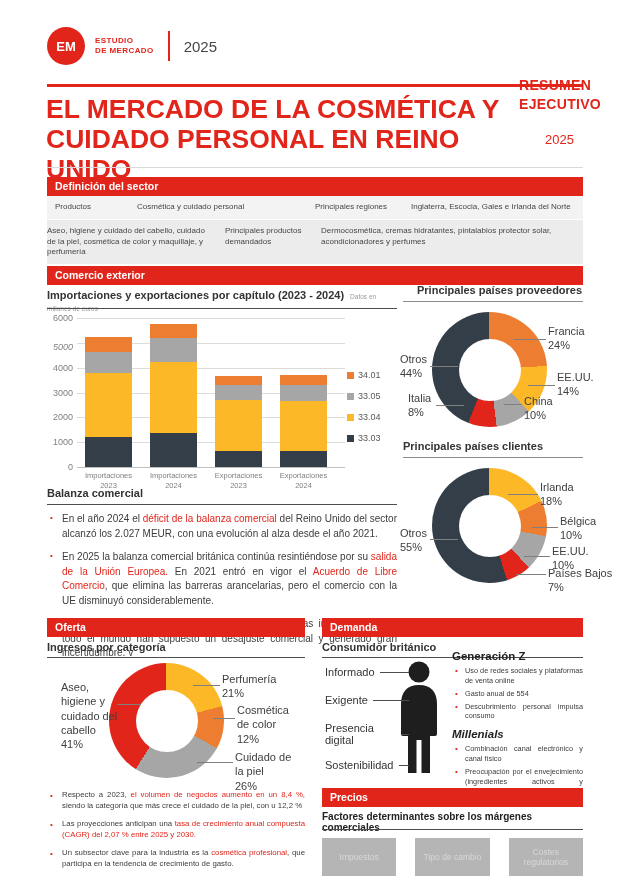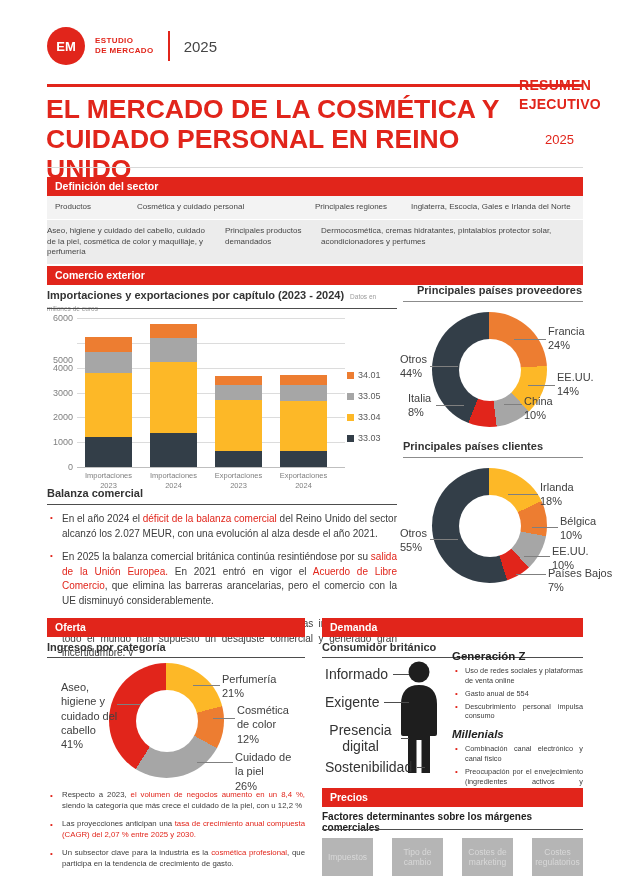--- a/index.html
+++ b/index.html
@@ -62,21 +62,21 @@
   .xlab{position:absolute;width:70px;text-align:center;font-size:7.5px;color:var(--ltxt);
         line-height:1.3;white-space:pre-line;}
   .legend-item{position:absolute;display:flex;align-items:center;font-size:9px;color:#595959;}
   .legend-sw{width:7px;height:7px;margin-right:4px;}
   .donut{position:absolute;border-radius:50%;}
   .donut-hole{position:absolute;border-radius:50%;background:#fff;}
   .dlabel{position:absolute;font-size:11px;color:#404040;line-height:1.3;white-space:pre-line;}
   .dline{position:absolute;height:1px;background:#7F7F7F;}
 
   
-  .trait-row{position:absolute;display:flex;align-items:center;font-size:14px;color:#333;text-align:center;}
+  .trait-row{position:absolute;display:flex;align-items:center;font-size:11px;color:#333;}
   .trait-line{flex:1;height:1px;background:#4D4D4D;margin-left:5px;min-width:8px;}
   .genz{left:452px;top:650px;width:131px;}
   .genz-title{font-weight:bold;font-size:11.5px;color:#222;margin-bottom:4px;}
   .genz-title.it{font-style:italic;margin-top:7px;}
   .genz .bullet{font-size:7.3px;line-height:1.35;margin-bottom:3px;padding-left:13px;}
 
   
   .precios-sub{left:322px;top:811px;width:261px;font-weight:bold;font-size:10px;color:#222;}
   .pbox-row{left:322px;top:838px;width:261px;display:flex;gap:19px;}
   .pbox{flex:1;height:38px;background:#B5B5B5;color:#D8D8D8;font-size:8.5px;line-height:1.2;
@@ -137,21 +137,21 @@
     <div class="ytick" style="left: 0px; top: 149px;">0</div>
     <div class="gridline" style="left: 30px; top: 129.167px; width: 268px;"></div>
     <div class="ytick" style="left: 0px; top: 124.167px;">1000</div>
     <div class="gridline" style="left: 30px; top: 104.333px; width: 268px;"></div>
     <div class="ytick" style="left: 0px; top: 99.3333px;">2000</div>
     <div class="gridline" style="left: 30px; top: 79.5px; width: 268px;"></div>
     <div class="ytick" style="left: 0px; top: 74.5px;">3000</div>
     <div class="gridline" style="left: 30px; top: 54.6667px; width: 268px;"></div>
     <div class="ytick" style="left: 0px; top: 49.6667px;">4000</div>
     <div class="gridline" style="left: 30px; top: 29.8333px; width: 268px;"></div>
-    <div class="ytick" style="left: 0px; top: 42px;">5000</div>
+    <div class="ytick" style="left: 0px; top: 29px; font-style: italic;">5000</div>
     <div class="gridline" style="left: 30px; top: 5px; width: 268px;"></div>
     <div class="ytick" style="left: 0px; top: 0px;">6000</div>
     <div class="bar" style="left: 38px; width: 47px; bottom: 26px;">
       <div class="bar-seg" style="height: 30.0483px; background: rgb(51, 62, 72);"></div>
       <div class="bar-seg" style="height: 64.3183px; background: rgb(253, 184, 39);"></div>
       <div class="bar-seg" style="height: 21.1083px; background: rgb(166, 166, 166);"></div>
       <div class="bar-seg" style="height: 14.4033px; background: rgb(237, 125, 49);"></div>
     </div>
     <div class="xlab" style="left: 26.5px; top: 158px;">Importaciones
 2023</div>
@@ -323,15 +323,14 @@
 </div>
 
 <div class="abs secbar" style="left:322px;top:788px;width:261px;">
   <span>Precios</span>
 </div>
 <div class="abs precios-sub" style="top: 811px;">Factores determinantes sobre los márgenes comerciales</div>
 <div class="abs h-rule" style="left:322px;top:829px;width:261px;"></div>
 <div class="abs pbox-row">
     <div class="pbox">Impuestos</div>
     <div class="pbox">Tipo de cambio</div>
-    <div class="pbox">Costes de marketing</div>
     <div class="pbox">Costes regulatorios</div>
   </div>
 
 </body></html>

